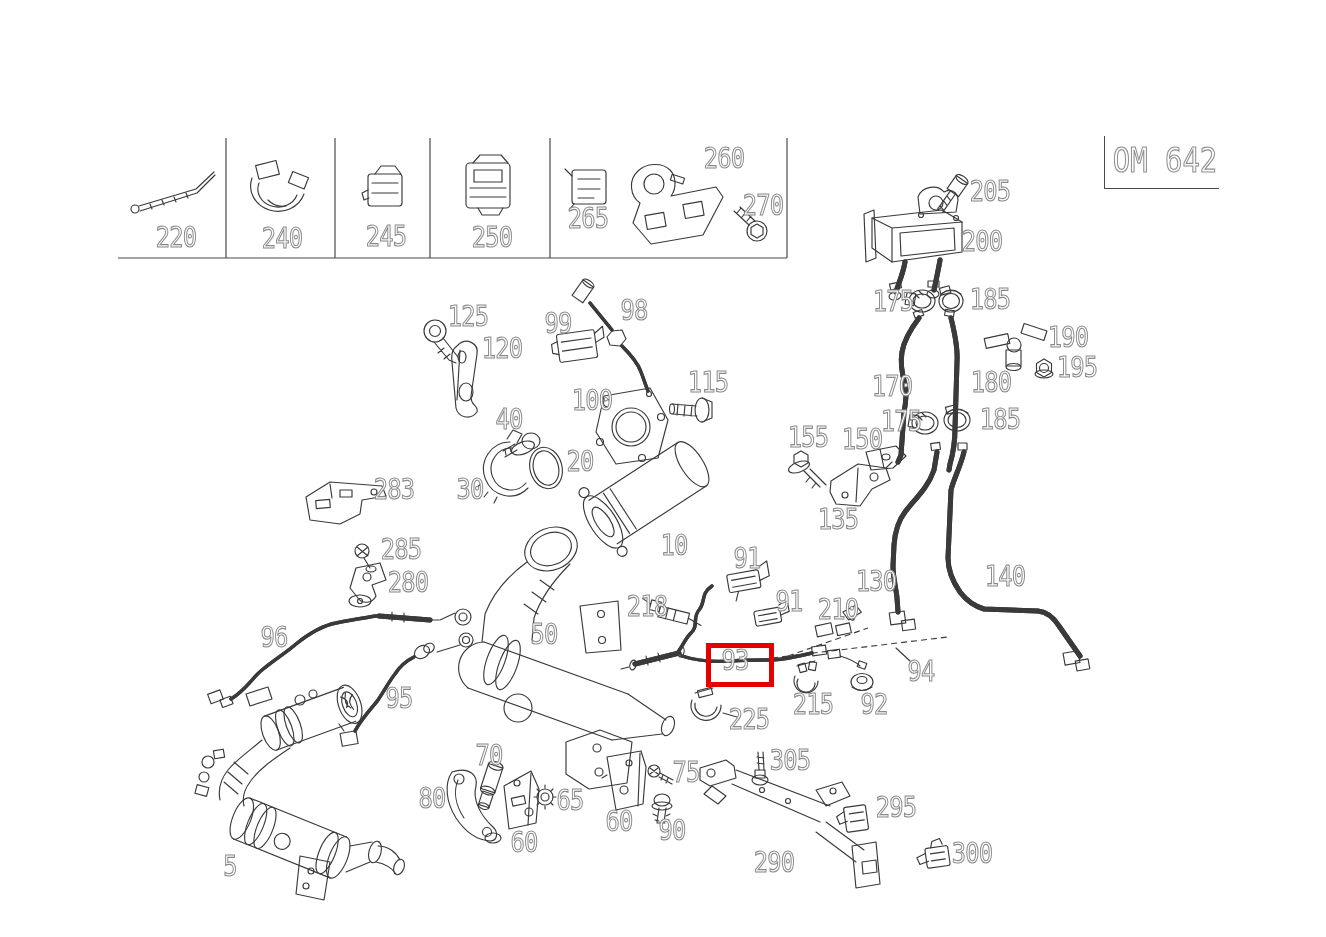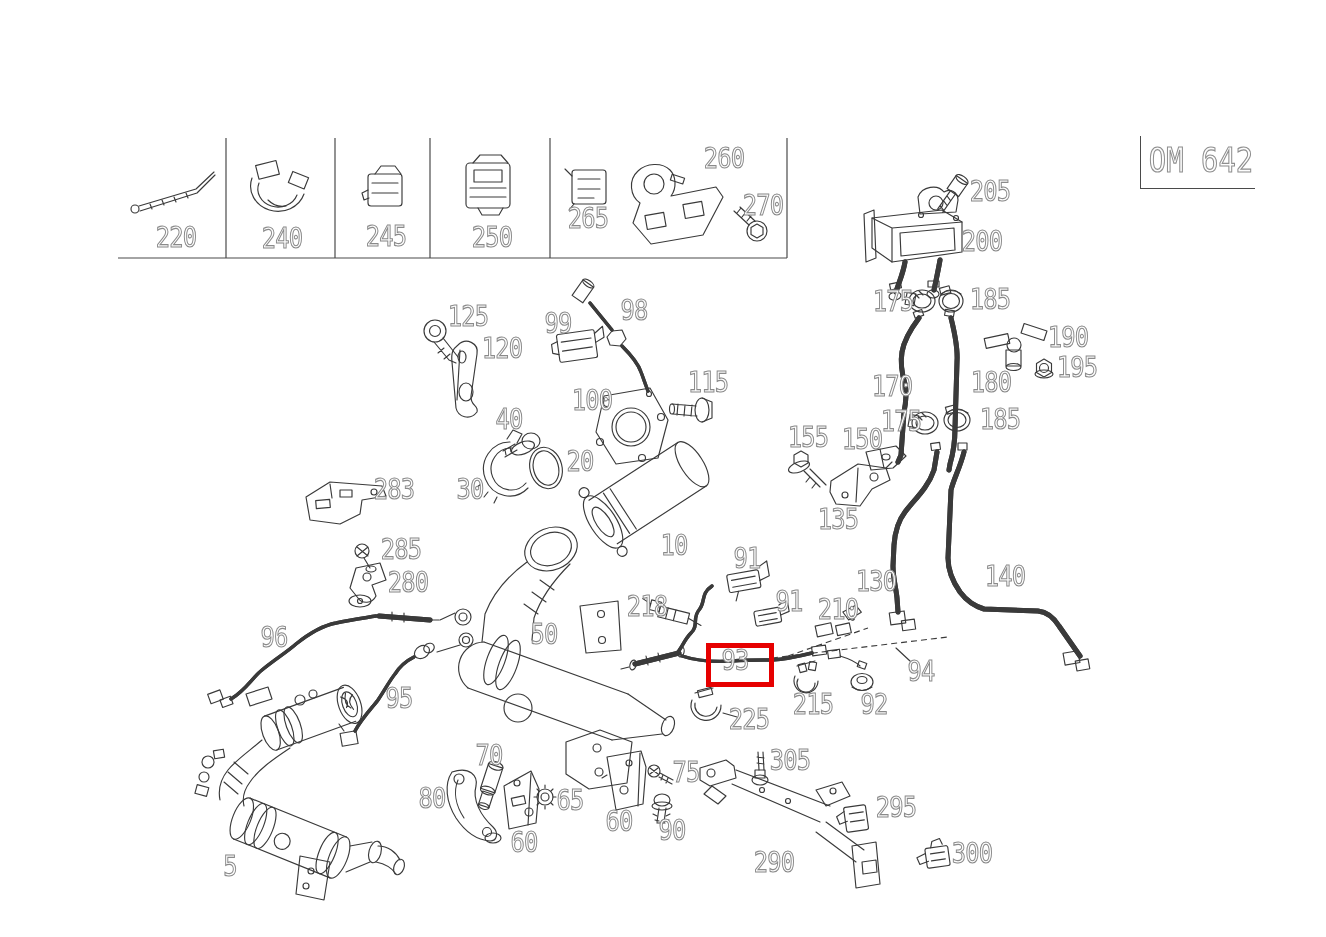--- a/index.html
+++ b/index.html
@@ -14,21 +14,21 @@
   .tube35{stroke:#3a3a3a;stroke-width:3.4;fill:none;stroke-linecap:round;stroke-linejoin:round;}
   .tube35i{stroke:#ffffff;stroke-width:1.7;fill:none;stroke-linecap:round;stroke-linejoin:round;}
   .dash{stroke:#3a3a3a;stroke-width:1.1;fill:none;stroke-dasharray:6 4;}
   #label-layer{position:absolute;left:0;top:0;width:100%;height:100%;z-index:3;}
   .part-label{position:absolute;transform:translate(-50%,-50%) scaleX(.82);
       font-size:29px;line-height:1;letter-spacing:-1px;white-space:nowrap;
       color:#fdfdfd;-webkit-text-stroke:1.15px #8a8a8a;cursor:pointer;user-select:none;}
   .om-label{position:absolute;transform:translate(-50%,-50%) scaleX(.85);
       font-size:34px;line-height:1;letter-spacing:0;white-space:nowrap;
       color:#fdfdfd;-webkit-text-stroke:1.2px #8f8f8f;user-select:none;}
-  #om-box{position:absolute;left:1140px;top:136px;width:114px;height:52px;
+  #om-box{position:absolute;left:1104px;top:136px;width:114px;height:52px;
       border-left:1.5px solid #4a4a4a;border-bottom:1.5px solid #4a4a4a;z-index:2;text-align:center;}
   #highlight-box{position:absolute;z-index:2;border-style:solid;background:transparent;}
 </style>
 </head>
 <body>
 
 <div id="stage">
 
 <svg id="art" width="1326" height="937" viewBox="0 0 1326 937">
 

